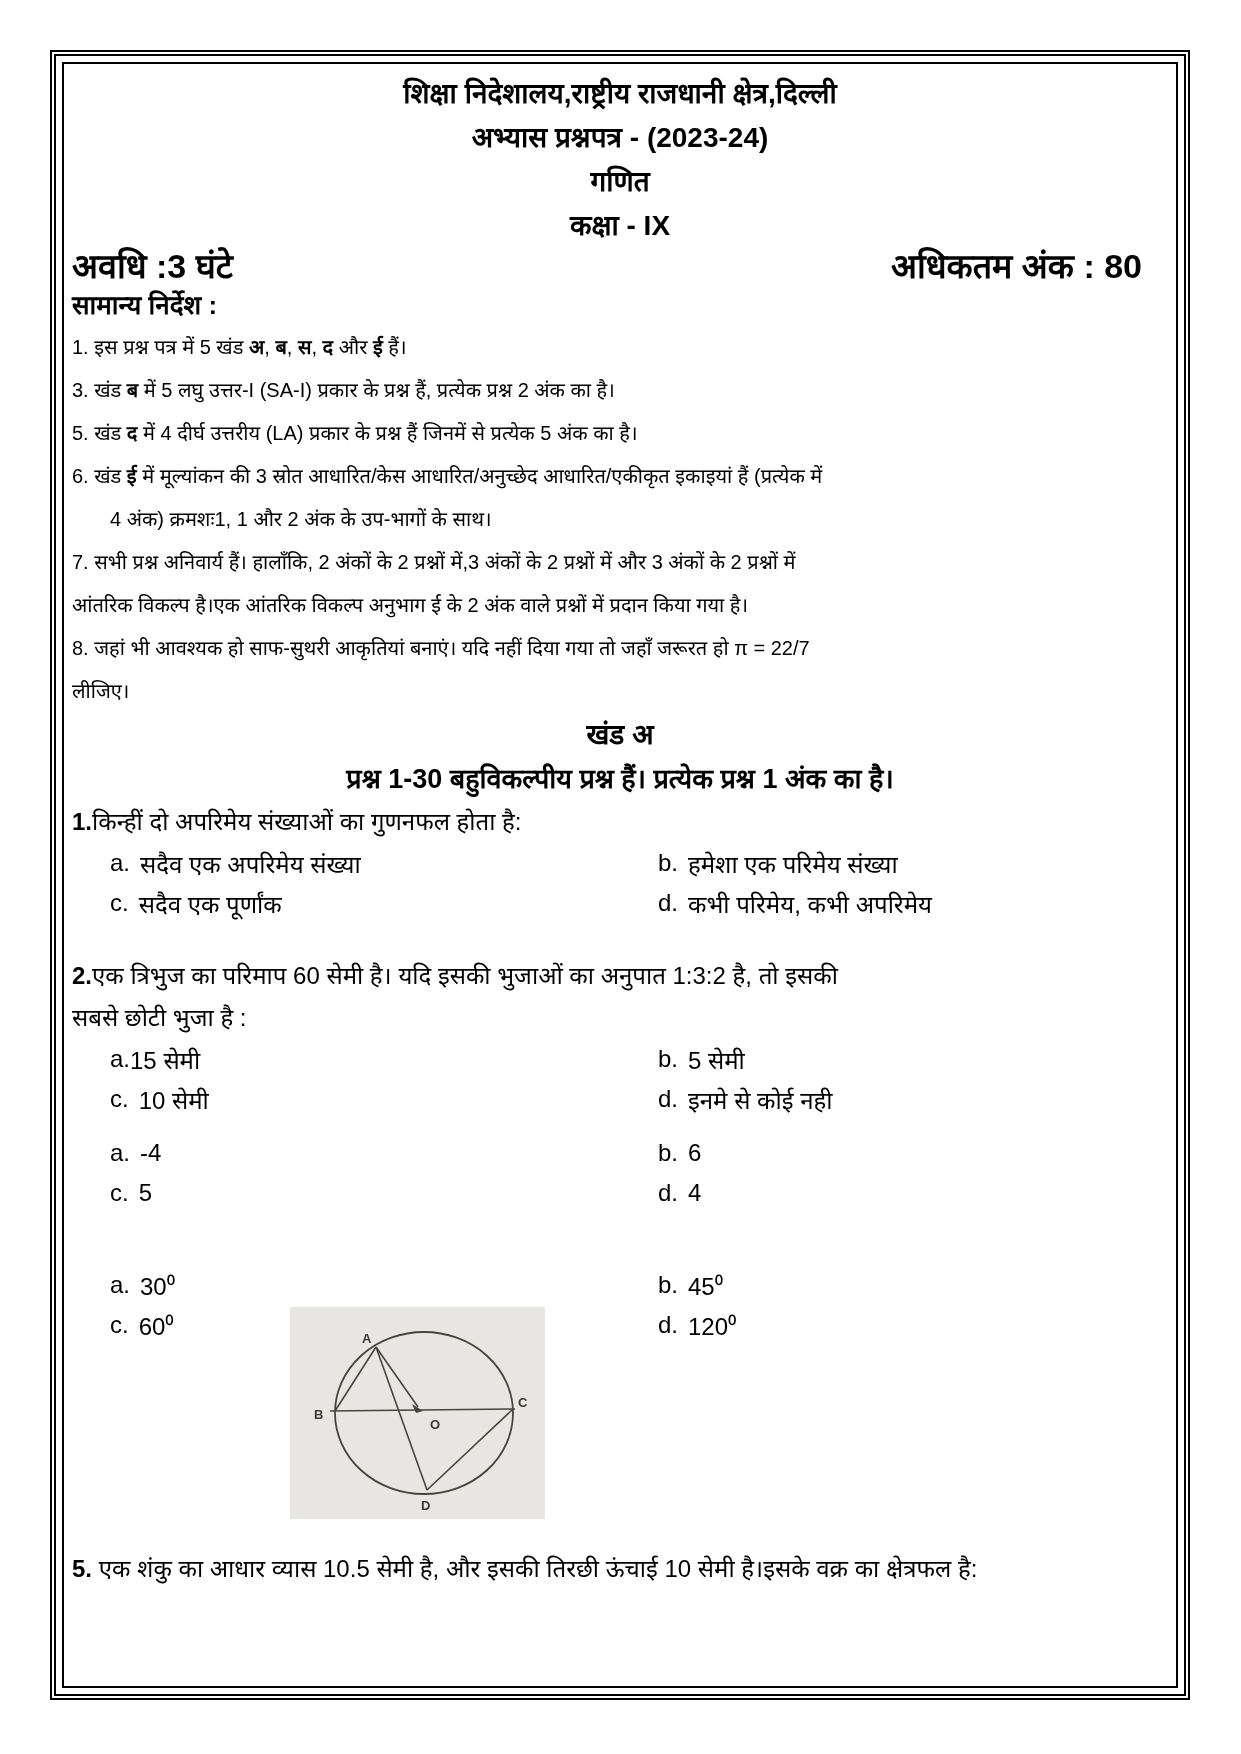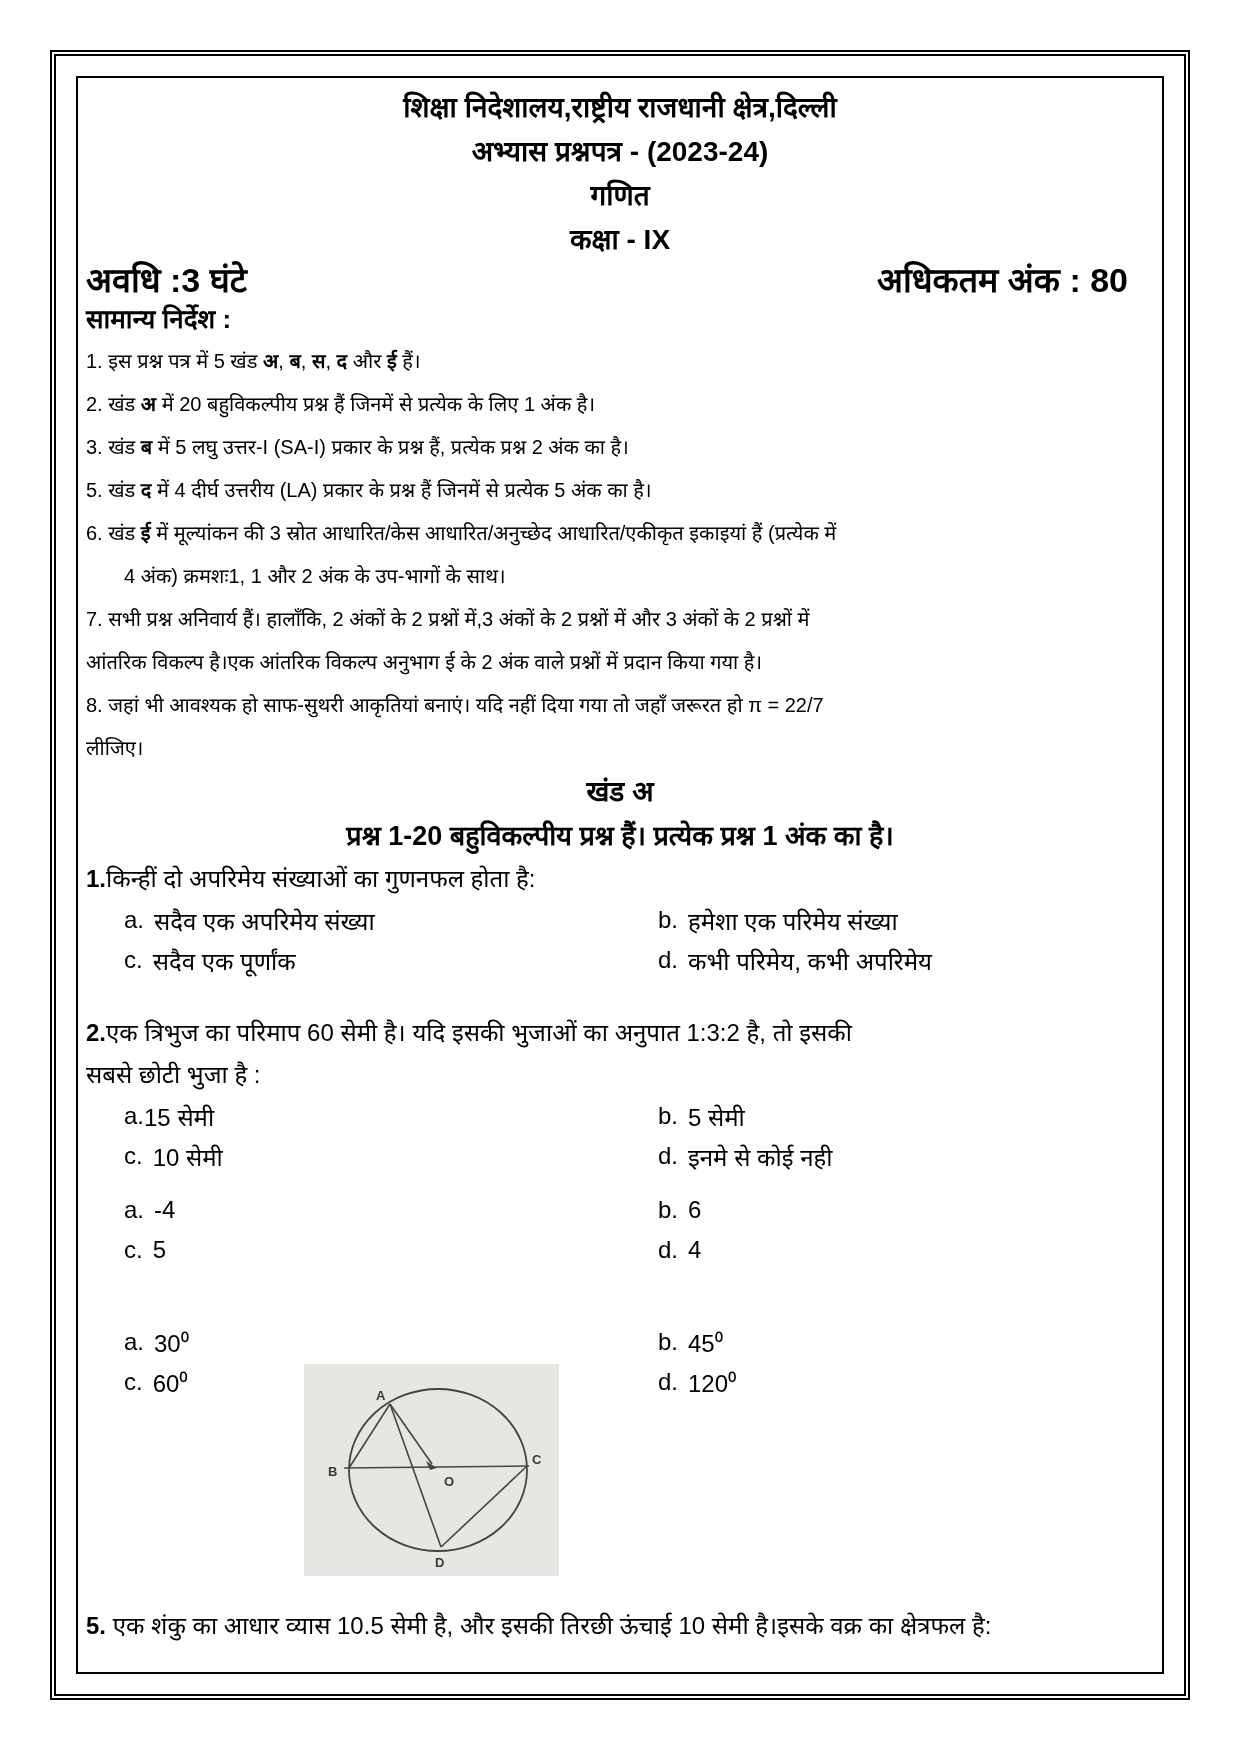--- a/index.html
+++ b/index.html
@@ -1,21 +1,21 @@
 <!DOCTYPE html>
 <html><head>
 <meta charset="utf-8">
 <style>
   html,body{margin:0;padding:0;background:#ffffff;}
   .page{position:relative;width:1241px;height:1754px;background:#ffffff;
         font-family:"Liberation Sans",sans-serif;color:#000;}
   
   .frame-outer{position:absolute;left:50px;top:50px;width:1140px;height:1650px;
                border:2px solid #000;box-sizing:border-box;padding:2px;}
-  .frame-mid{border:2px solid #000;height:100%;box-sizing:border-box;padding:20px;}
+  .frame-mid{border:2px solid #000;height:100%;box-sizing:border-box;padding:6px;}
   .frame-inner{border:2px solid #000;height:100%;box-sizing:border-box;overflow:hidden;}
   .content{padding:8px 8px 0 8px;height:100%;box-sizing:border-box;overflow:hidden;}
 
   .center-title{text-align:center;font-weight:700;font-size:28px;line-height:44px;}
   .meta{display:flex;justify-content:space-between;font-weight:700;font-size:34px;line-height:36px;}
   .meta .mm{padding-right:26px;}
   .gi{font-weight:700;font-size:26px;line-height:42px;}
 
   .instr-line{font-size:20px;line-height:43px;white-space:nowrap;overflow:hidden;}
   .instr-line.indent{padding-left:38px;}
@@ -53,33 +53,32 @@
 
           <div class="meta">
             <span>अवधि :3 घंटे</span>
             <span class="mm">अधिकतम अंक : 80</span>
           </div>
 
           <div class="gi">सामान्य निर्देश :</div>
 
           <div id="instructions">
               <div class="instr-line"><span>1. इस प्रश्न पत्र में 5 खंड </span><span class="b">अ</span><span>, </span><span class="b">ब</span><span>, </span><span class="b">स</span><span>, </span><span class="b">द</span><span> और </span><span class="b">ई</span><span> हैं।</span></div>
-              <div class="instr-line"><span>2. खंड </span><span class="b">अ</span><span> में 20 बहुविकल्पीय प्रश्न हैं जिनमें से प्रत्येक के लिए 1 अंक है।</span></div>
               <div class="instr-line"><span>3. खंड </span><span class="b">ब</span><span> में 5 लघु उत्तर-I (SA-I) प्रकार के प्रश्न हैं, प्रत्येक प्रश्न 2 अंक का है।</span></div>
               <div class="instr-line"><span>5. खंड </span><span class="b">द</span><span> में 4 दीर्घ उत्तरीय (LA) प्रकार के प्रश्न हैं जिनमें से प्रत्येक 5 अंक का है।</span></div>
               <div class="instr-line"><span>6. खंड </span><span class="b">ई</span><span> में मूल्यांकन की 3 स्रोत आधारित/केस आधारित/अनुच्छेद आधारित/एकीकृत इकाइयां हैं (प्रत्येक में</span></div>
               <div class="instr-line indent"><span>4 अंक) क्रमशः1, 1 और 2 अंक के उप-भागों के साथ।</span></div>
               <div class="instr-line"><span>7. सभी प्रश्न अनिवार्य हैं। हालाँकि, 2 अंकों के 2 प्रश्नों में,3 अंकों के 2 प्रश्नों में और 3 अंकों के 2 प्रश्नों में</span></div>
               <div class="instr-line"><span>आंतरिक विकल्प है।एक आंतरिक विकल्प अनुभाग ई के 2 अंक वाले प्रश्नों में प्रदान किया गया है।</span></div>
               <div class="instr-line"><span>8. जहां भी आवश्यक हो साफ-सुथरी आकृतियां बनाएं। यदि नहीं दिया गया तो जहाँ जरूरत हो π = 22/7</span></div>
               <div class="instr-line"><span>लीजिए।</span></div>
             </div>
 
           <div class="center-title s-title">खंड अ</div>
-          <div class="center-title s-sub">प्रश्न 1-20 बहुविकल्पीय प्रश्न हैं। प्रत्येक प्रश्न 1 अंक का है।</div>
+          <div class="center-title s-sub">प्रश्न 1-30 बहुविकल्पीय प्रश्न हैं। प्रत्येक प्रश्न 1 अंक का है।</div>
 
           <div id="questions">
               <div class="question" style="margin-top: 0px;">
                 <div class="q-line"><span class="q-num">1.</span>किन्हीं दो अपरिमेय संख्याओं का गुणनफल होता है:</div>
                 <div class="opts">
                   <div class="opt">
                     <span>a.</span>
                     <span>सदैव एक अपरिमेय संख्या</span>
                   </div>
                   <div class="opt">

